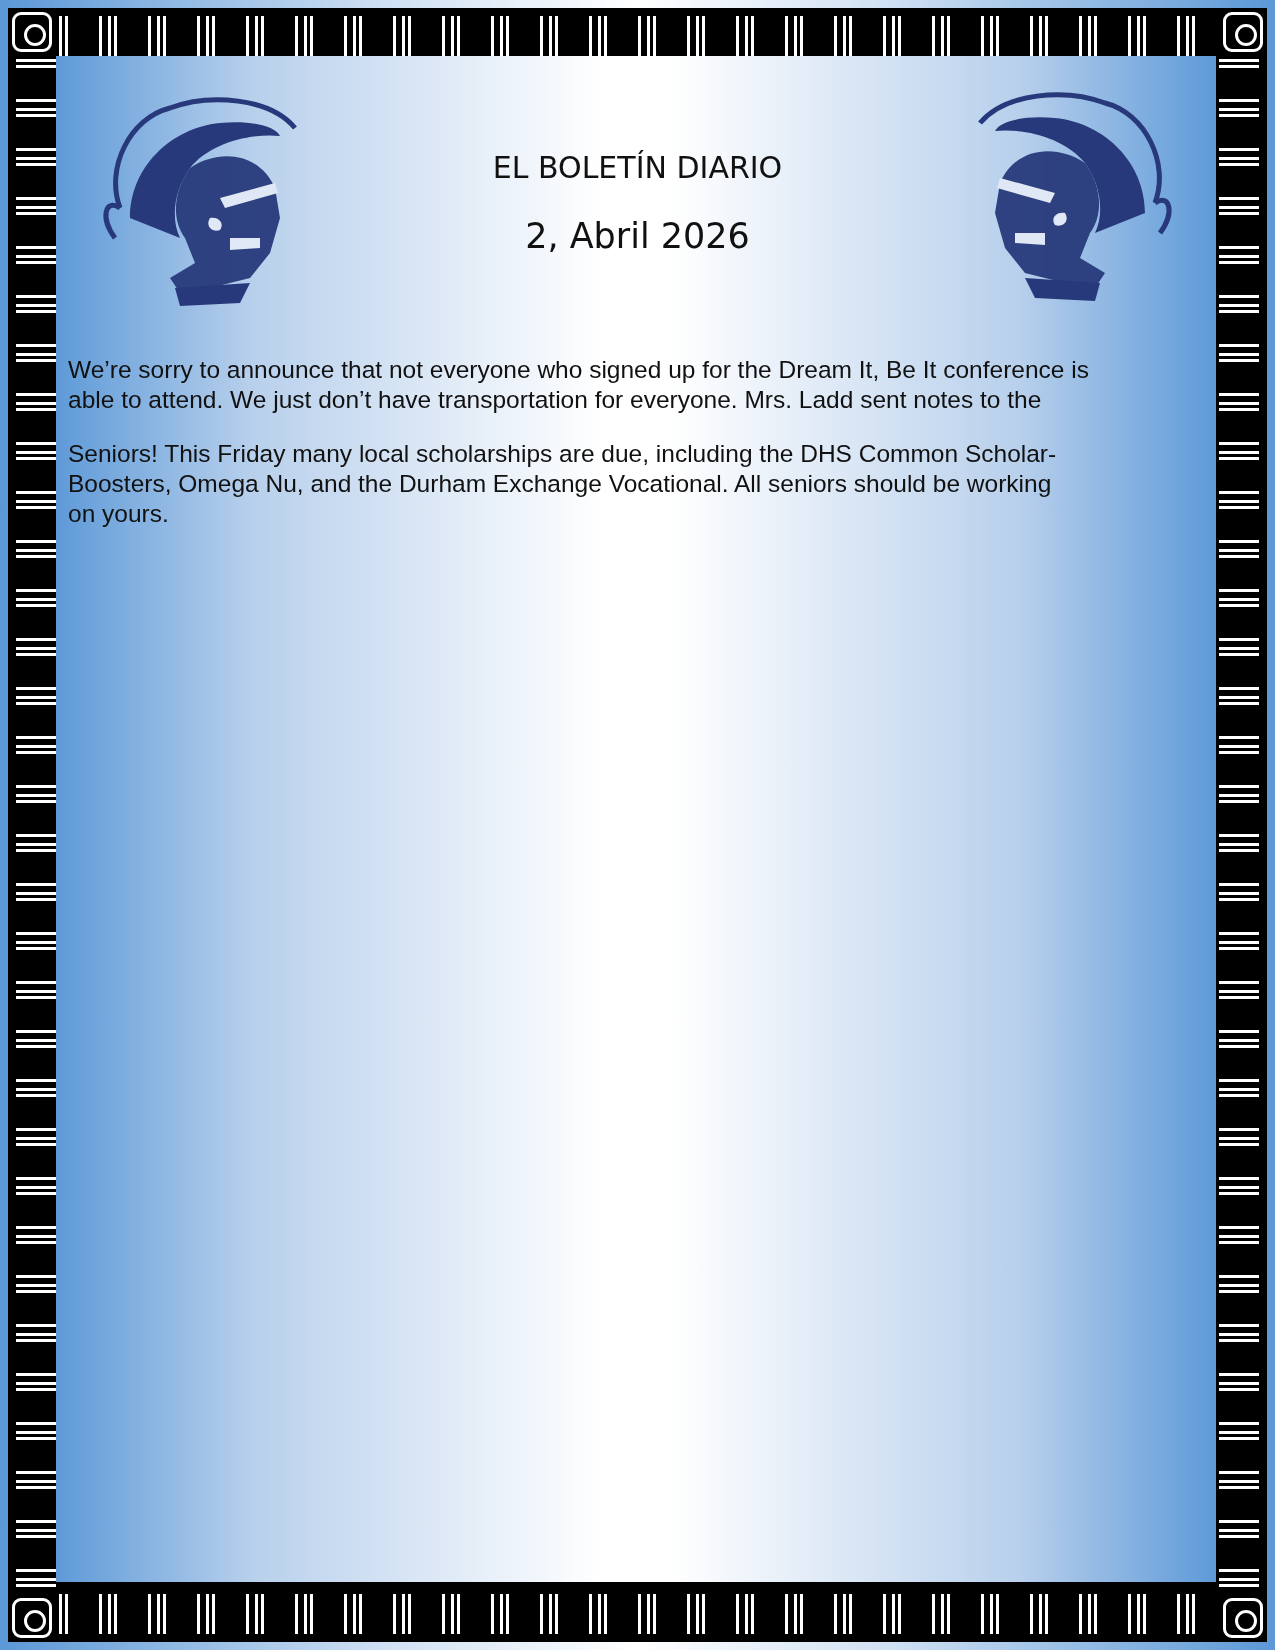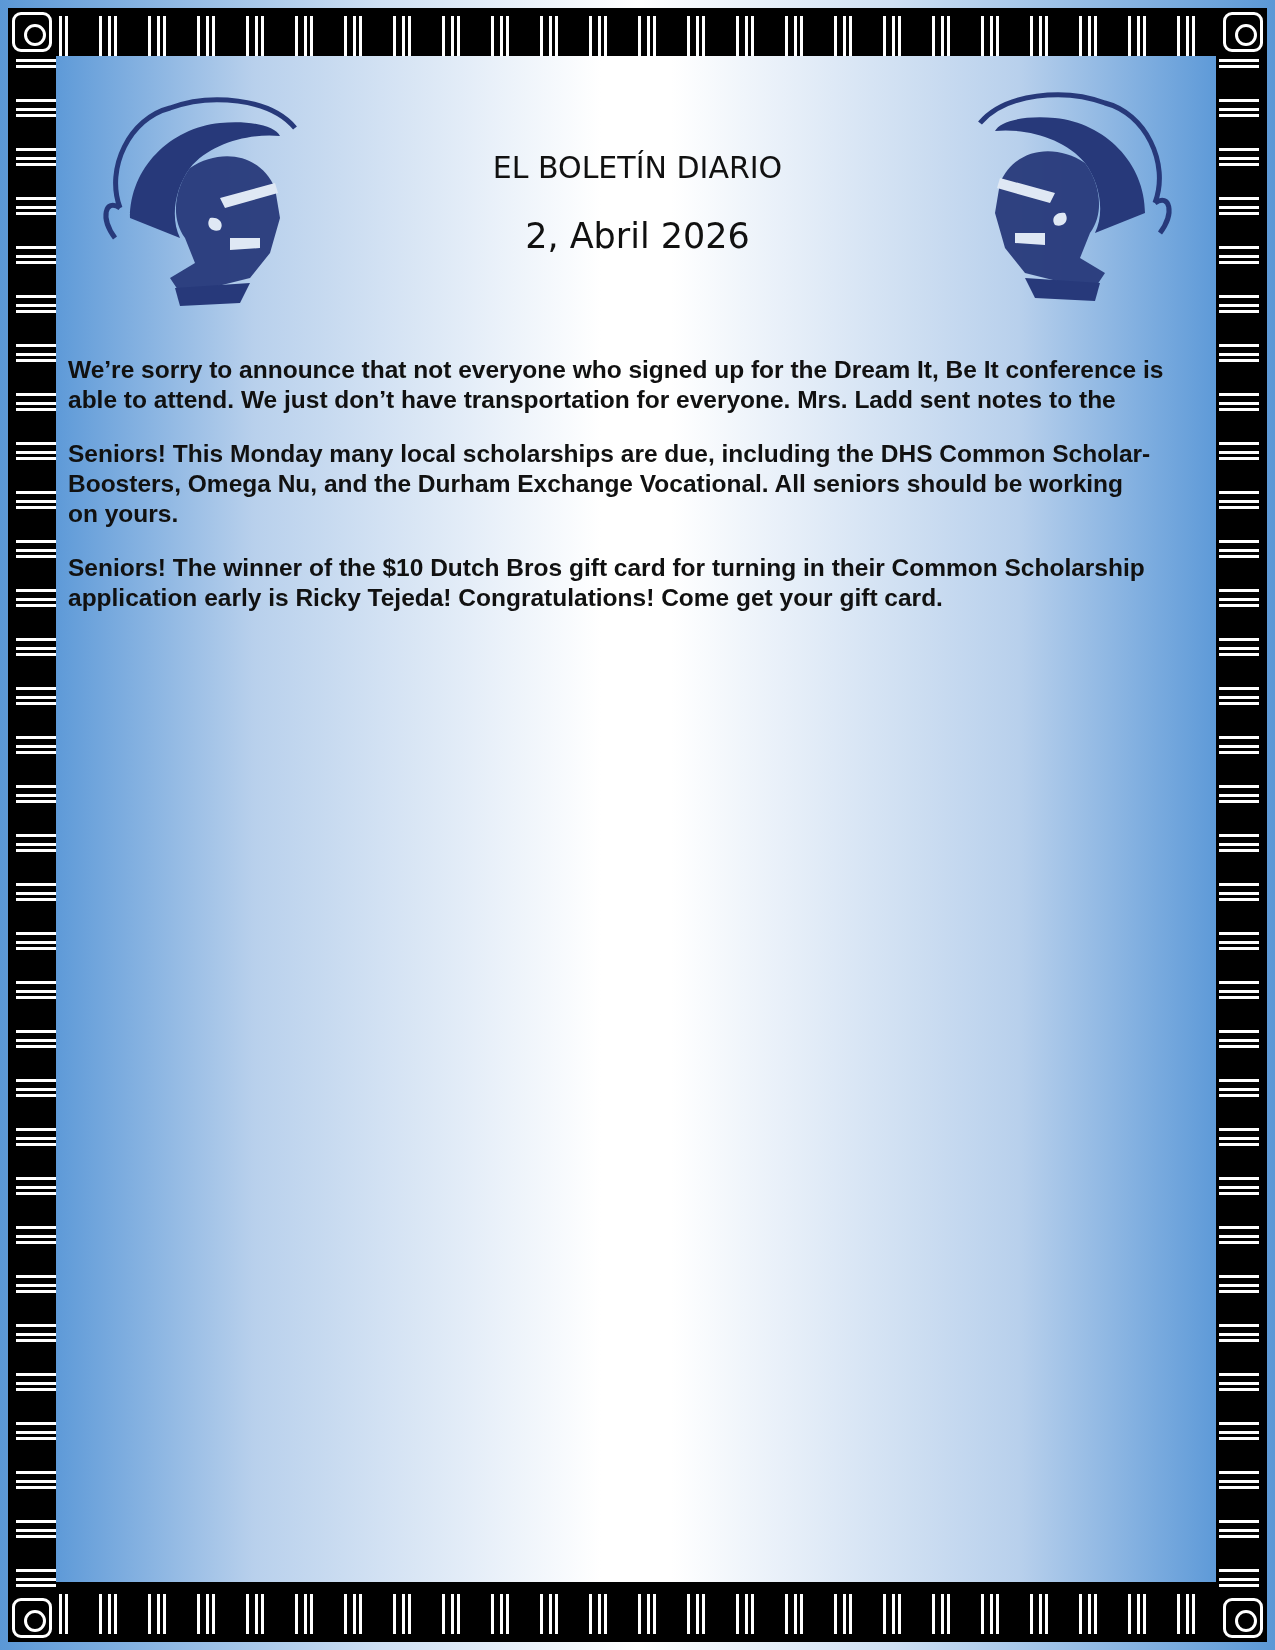--- a/index.html
+++ b/index.html
@@ -14,21 +14,21 @@
   .band-v{position:absolute;width:40px;top:56px;bottom:56px;
     background-image:repeating-linear-gradient(180deg,transparent 0 3px,#fff 3px 6px,transparent 6px 9px,#fff 9px 12px,transparent 12px 43px,#fff 43px 46px,transparent 46px 49px);}
   .corner{position:absolute;width:40px;height:40px;border:3px solid #fff;border-radius:9px;box-sizing:border-box;background:#000;}
   .corner::after{content:"";position:absolute;left:9px;top:9px;width:16px;height:16px;border:3px solid #fff;border-radius:50%;}
   .logo{position:absolute;width:210px;height:220px;}
   .title{position:absolute;left:0;width:1275px;text-align:center;font-family:"DejaVu Sans",sans-serif;color:#111;}
   .t1{top:150px;font-size:30px;}
   .t2{top:216px;font-size:35px;}
   .body{position:absolute;left:68px;top:355px;width:1145px;font-size:24.5px;line-height:30px;color:#111;}
   .body p{margin:0 0 24px 0;}
-  .line{display:block;white-space:nowrap;font-weight:bold;}
+  .line{display:block;white-space:nowrap;}
 </style>
 </head>
 <body>
 
 <div class="frame"></div>
 <div class="inner"></div>
 
 <div class="band-h" style="top:16px;"></div>
 <div class="band-h" style="top:1594px;"></div>
 <div class="band-v" style="left:16px;"></div>
@@ -63,21 +63,17 @@
 
 <div class="title t1">EL BOLETÍN DIARIO</div>
 <div class="title t2">2,  Abril 2026</div>
 
 <div class="body">
   <p>
     <span class="line">We’re sorry to announce that not everyone who signed up for the Dream It, Be It conference is</span>
     <span class="line">able to attend.  We just don’t have transportation for everyone.  Mrs. Ladd sent notes to the</span>
   </p>
   <p>
-    <span class="line">Seniors! This Monday many local scholarships are due, including the DHS Common Scholar-</span>
+    <span class="line">Seniors! This Friday many local scholarships are due, including the DHS Common Scholar-</span>
     <span class="line">Boosters, Omega Nu, and the Durham Exchange Vocational.  All seniors should be working</span>
     <span class="line">on yours.</span>
-  </p>
-  <p>
-    <span class="line">Seniors!  The winner of the $10 Dutch Bros gift card for turning in their Common Scholarship</span>
-    <span class="line">application early is Ricky Tejeda!  Congratulations!  Come get your gift card.</span>
   </p>
 </div>
 
 </body></html>

